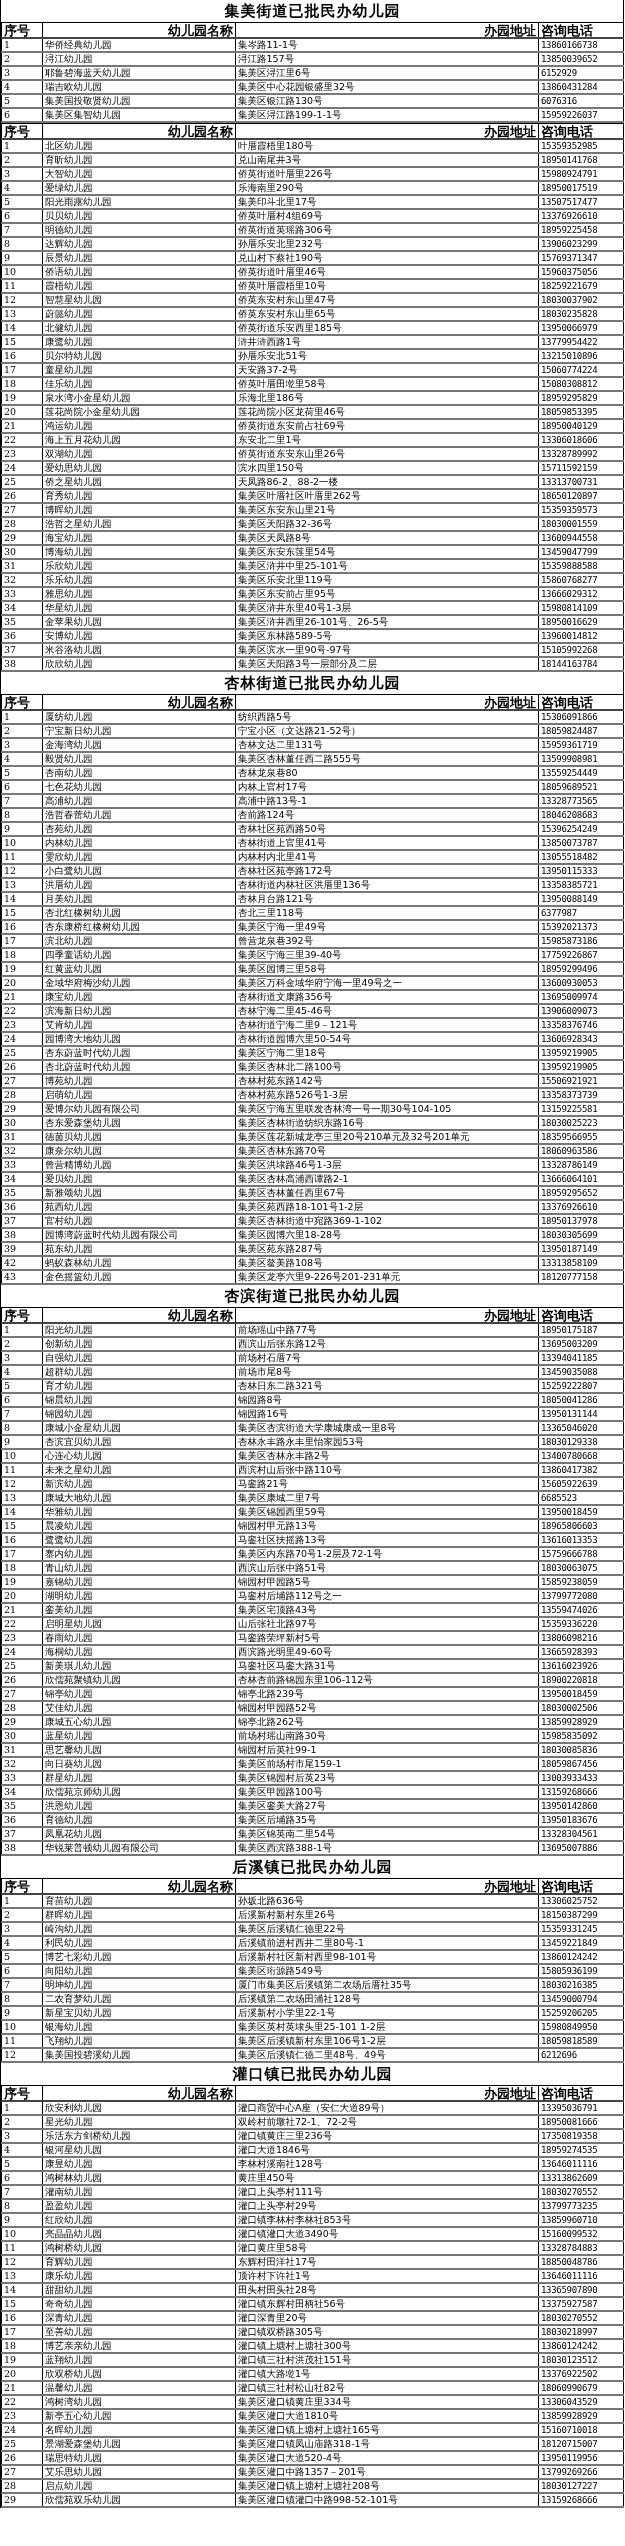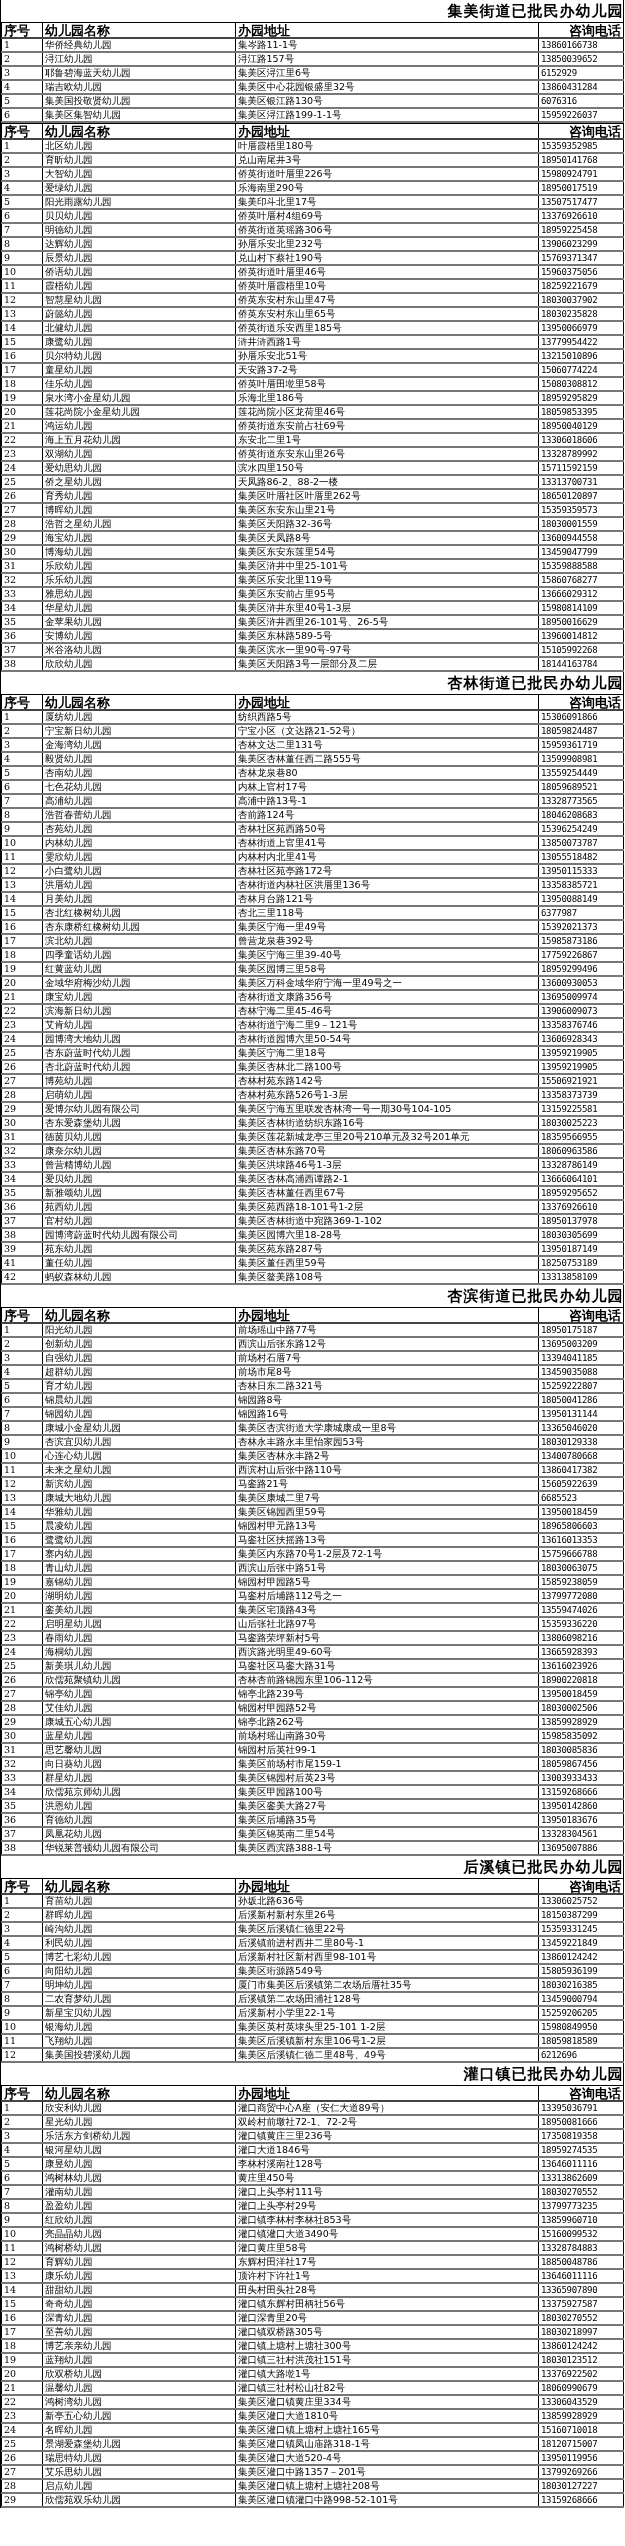--- a/index.html
+++ b/index.html
@@ -4,31 +4,31 @@
   <style>
     html, body { margin: 0; padding: 0; background: #ffffff; }
     body { width: 625px; font-family: "DejaVu Sans", "Liberation Sans", sans-serif; color: #000; }
     .doc { width: 622px; border-left: 1px solid #000; border-right: 1px solid #000; }
     table.sec { width: 622px; border-collapse: collapse; table-layout: fixed; }
     table.sec col.c-no { width: 41px; }
     table.sec col.c-name { width: 193px; }
     table.sec col.c-addr { width: 303px; }
     table.sec col.c-tel { width: 85px; }
     .sec-title td {
-      height: 22px; text-align: right; font-family: "DejaVu Serif", "Liberation Serif", serif;
+      height: 22px; text-align: center; font-family: "DejaVu Serif", "Liberation Serif", serif;
       font-weight: bold; font-size: 15px; letter-spacing: 1px; border-bottom: 1px solid #000; padding: 0;
       line-height: 22px;
     }
     .sec-head th {
       height: 14px; font-family: "DejaVu Serif", "Liberation Serif", serif; font-weight: bold; font-size: 13px;
       border: 1px solid #000; border-bottom: 2px solid #444; padding: 0 2px; line-height: 13px;
     }
     .sec-head th.h-no { text-align: left; }
-    .sec-head th.h-name, .sec-head th.h-addr { text-align: left; }
-    .sec-head th.h-tel { text-align: right; }
+    .sec-head th.h-name, .sec-head th.h-addr { text-align: right; }
+    .sec-head th.h-tel { text-align: left; }
     tr.row td {
       height: 12px; font-size: 9.5px; line-height: 12px; padding: 0 2px; white-space: nowrap; overflow: hidden;
       border-left: 1px solid #000; border-right: 1px solid #000; border-bottom: 2px solid #777;
       font-family: "DejaVu Sans", "Liberation Sans", sans-serif;
     }
     tr.row td.tel { font-family: "DejaVu Sans Mono", "Liberation Mono", monospace; font-size: 9px; letter-spacing: -0.3px; }
     tr.row td.no { font-family: "DejaVu Serif", "Liberation Serif", serif; }
   </style>
 </head>
 <body>
@@ -578,30 +578,30 @@
           <td class="addr">集美区园博六里18-28号</td>
           <td class="tel">18030305699</td>
         </tr>
         <tr class="row">
           <td class="no">39</td>
           <td class="name">苑东幼儿园</td>
           <td class="addr">集美区苑东路287号</td>
           <td class="tel">13950187149</td>
         </tr>
         <tr class="row">
-          <td class="no">41</td>
-          <td class="name">董任幼儿园</td>
-          <td class="addr">集美区董任西里59号</td>
-          <td class="tel">18250753189</td>
-        </tr>
-        <tr class="row">
           <td class="no">42</td>
           <td class="name">蚂蚁森林幼儿园</td>
           <td class="addr">集美区鳌美路108号</td>
           <td class="tel">13313858109</td>
+        </tr>
+        <tr class="row">
+          <td class="no">43</td>
+          <td class="name">金色摇篮幼儿园</td>
+          <td class="addr">集美区龙亭六里9-226号201-231单元</td>
+          <td class="tel">18120777158</td>
         </tr>
       </tbody>
     </table>
     <table class="sec">
       <colgroup>
         <col class="c-no">
         <col class="c-name">
         <col class="c-addr">
         <col class="c-tel">
       </colgroup>

